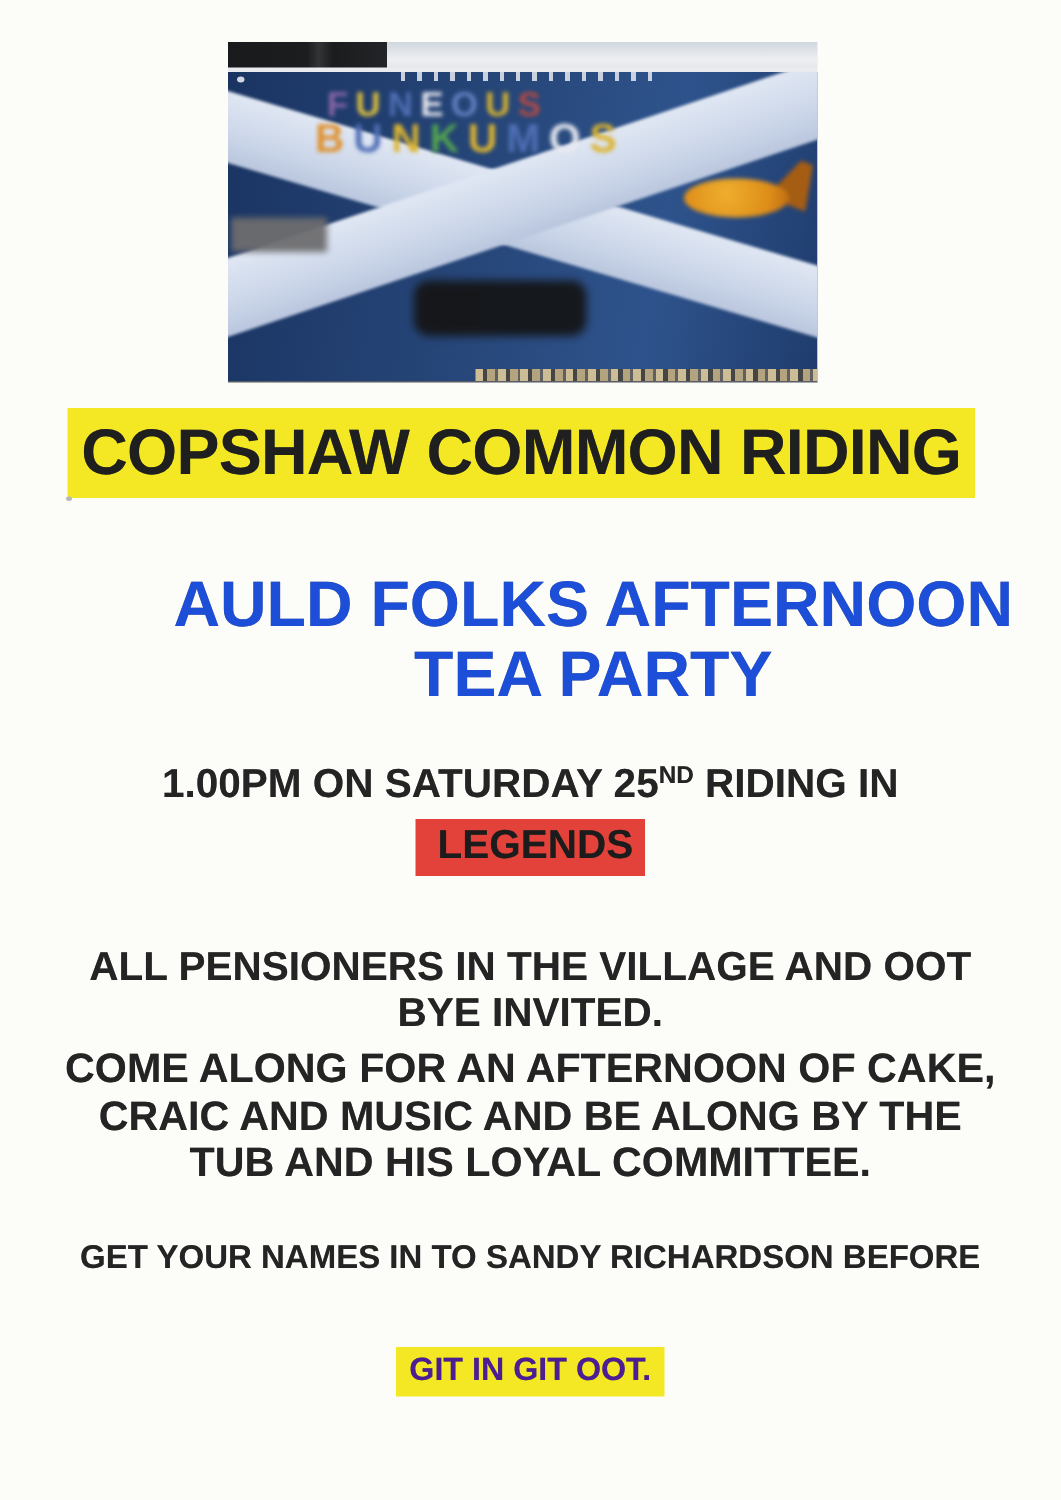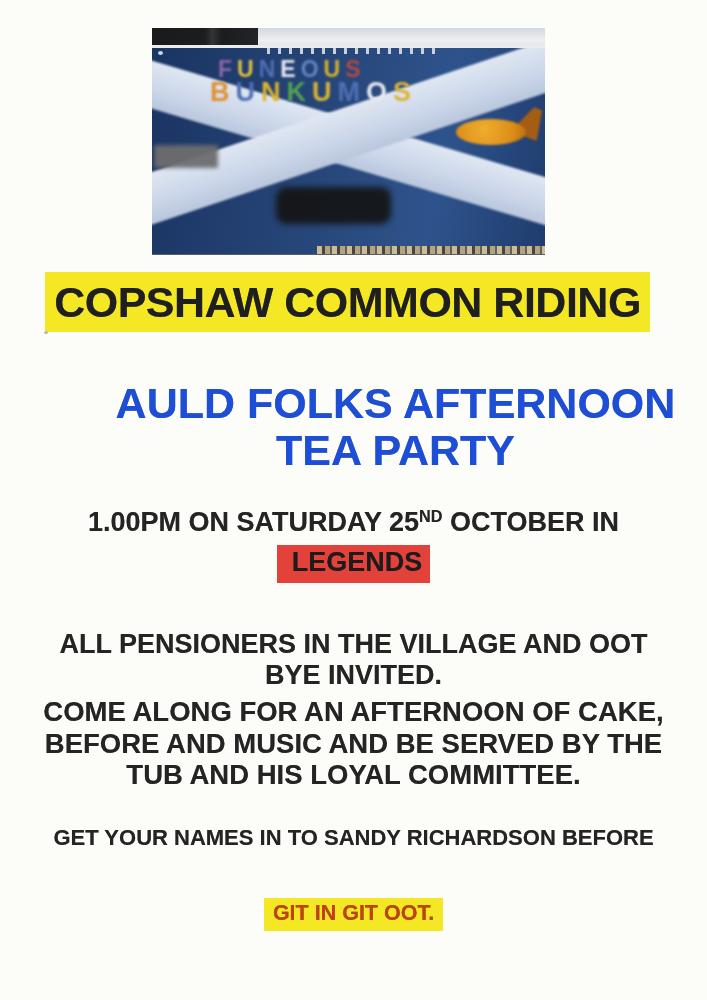--- a/index.html
+++ b/index.html
@@ -88,21 +88,21 @@
   .venue-wrap{margin-top:3px;}
   .venue{
     display:inline-block;background:#e2423a;color:#1c1c1c;
     padding:1px 8px 4px 15px;
   }
   .invite{top:603px;font-size:27px;line-height:31px;margin-top:26px;}
   .message{top:696px;font-size:27.5px;line-height:31.5px;}
   .rsvp{top:824px;font-size:22px;line-height:28px;}
   .footer-wrap{top:898px;font-size:21.5px;}
   .footer-highlight{
-    display:inline-block;background:#f4e824;color:#c2410c;
+    display:inline-block;background:#f4e824;color:#4c1d95;
     padding:3px 9px 5px 9px;
   }
   .txt{text-shadow:0 0 .4px rgba(40,40,40,.55);}
 </style>
 </head>
 <body>
 
 <div class="page">
 
   <div class="photo">
@@ -130,34 +130,34 @@
   </div>
 
   <div class="speck"></div>
 
   <div class="centered heading txt">
     <div>AULD FOLKS AFTERNOON</div>
     <div>TEA PARTY</div>
   </div>
 
   <div class="centered date-block txt">
-    <div><span>1.00PM ON SATURDAY 25</span><span class="sup">ND</span><span> OCTOBER IN</span></div>
+    <div><span>1.00PM ON SATURDAY 25</span><span class="sup">ND</span><span> RIDING IN</span></div>
     <div class="venue-wrap">
       <span class="venue">LEGENDS</span>
     </div>
   </div>
 
   <div class="centered invite txt">
     <div>ALL PENSIONERS IN THE VILLAGE AND OOT</div>
     <div>BYE INVITED.</div>
   </div>
 
   <div class="centered message txt">
     <div>COME ALONG FOR AN AFTERNOON OF CAKE,</div>
-    <div>BEFORE AND MUSIC AND BE SERVED BY THE</div>
+    <div>CRAIC AND MUSIC AND BE ALONG BY THE</div>
     <div>TUB AND HIS LOYAL COMMITTEE.</div>
   </div>
 
   <div class="centered rsvp txt">
     <div>GET YOUR NAMES IN TO SANDY RICHARDSON BEFORE</div>
   </div>
 
   <div class="centered footer-wrap txt">
     <span class="footer-highlight">GIT IN GIT OOT.</span>
   </div>

